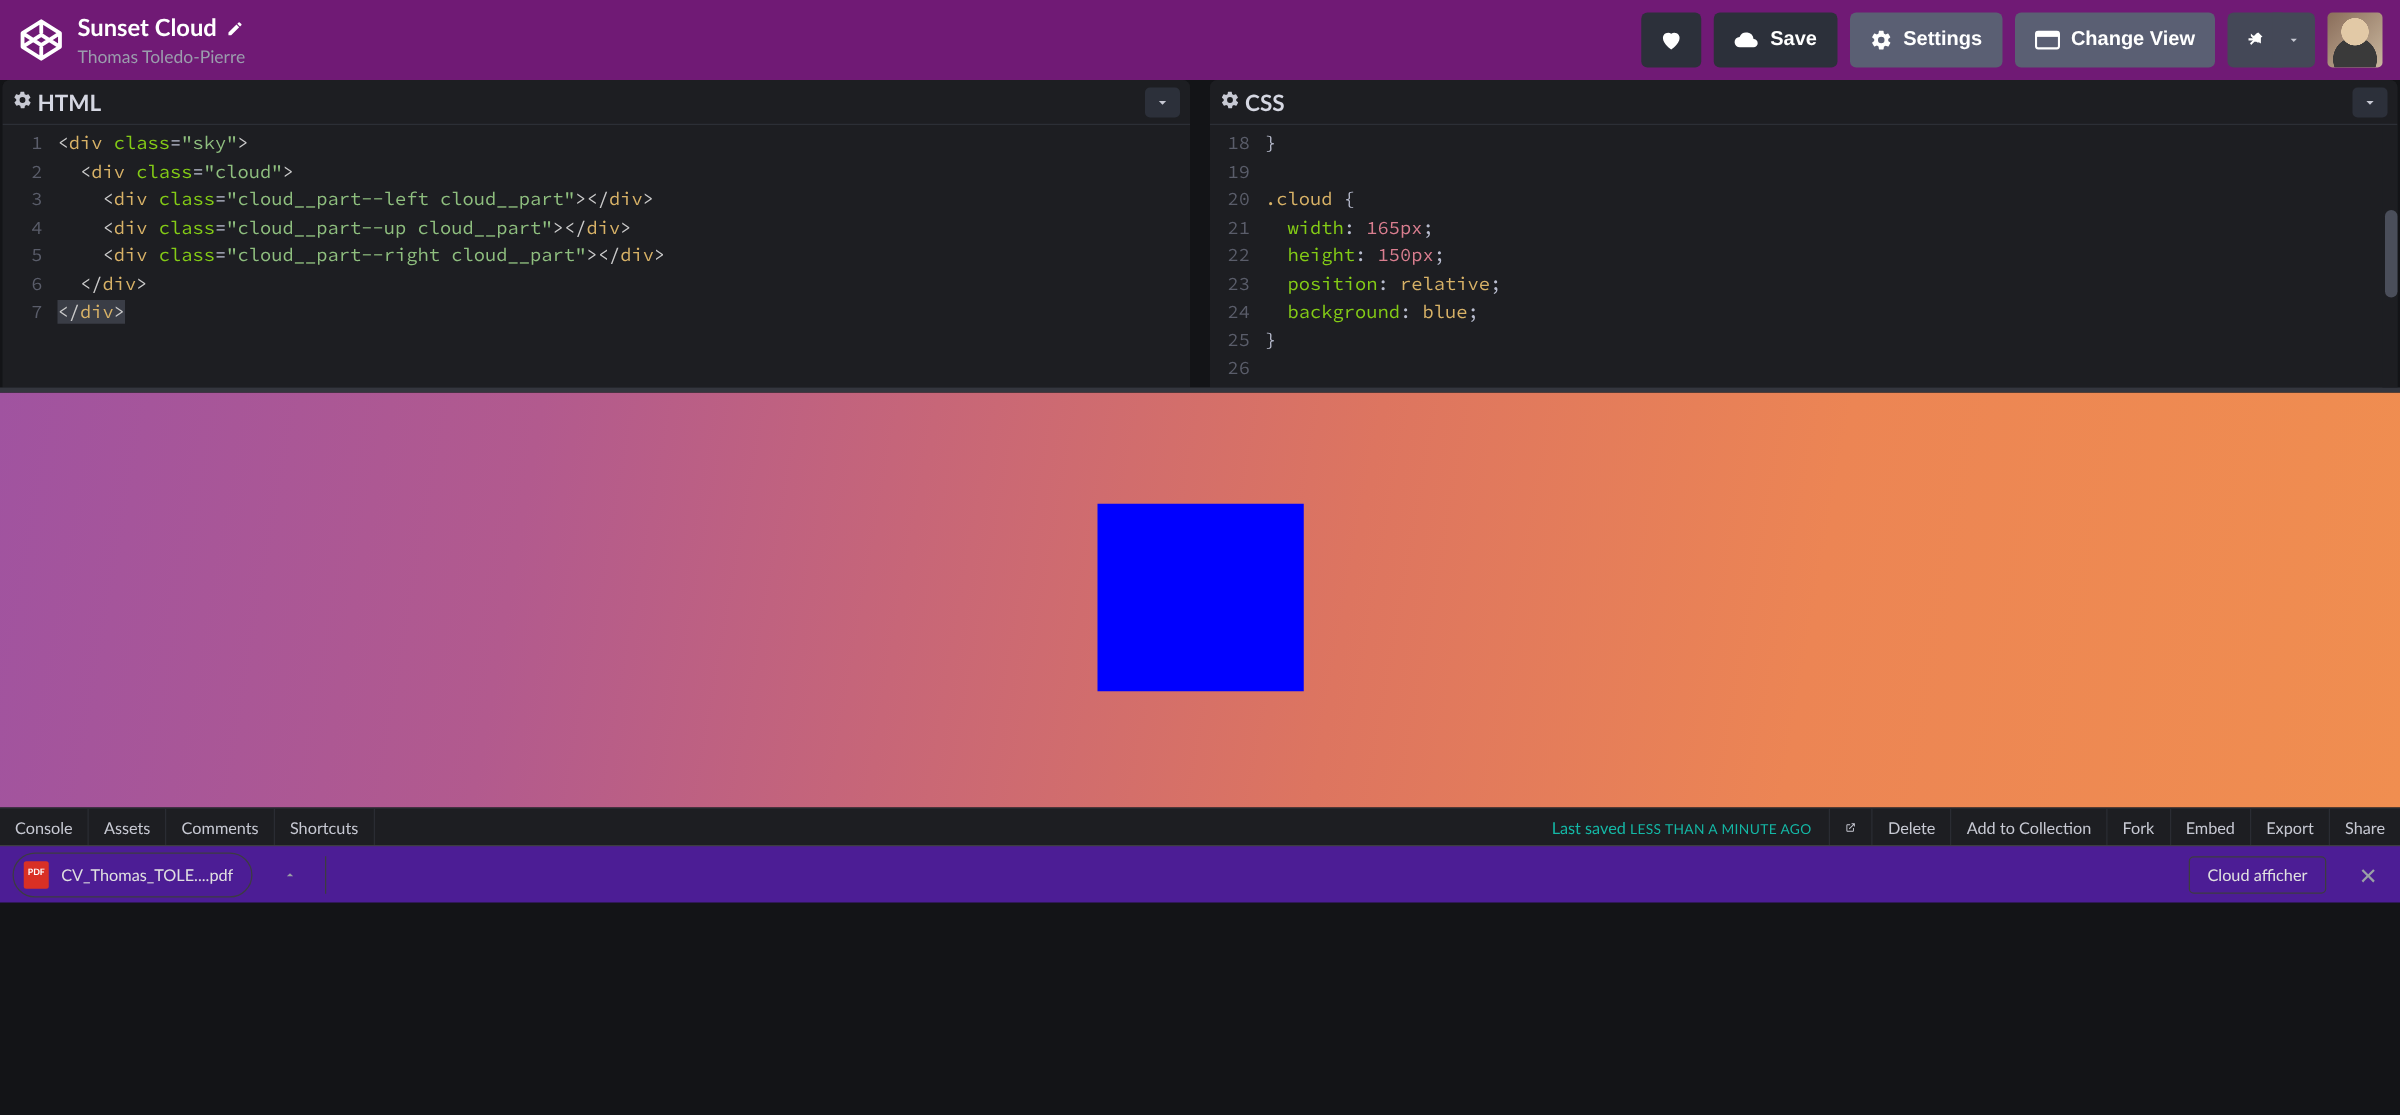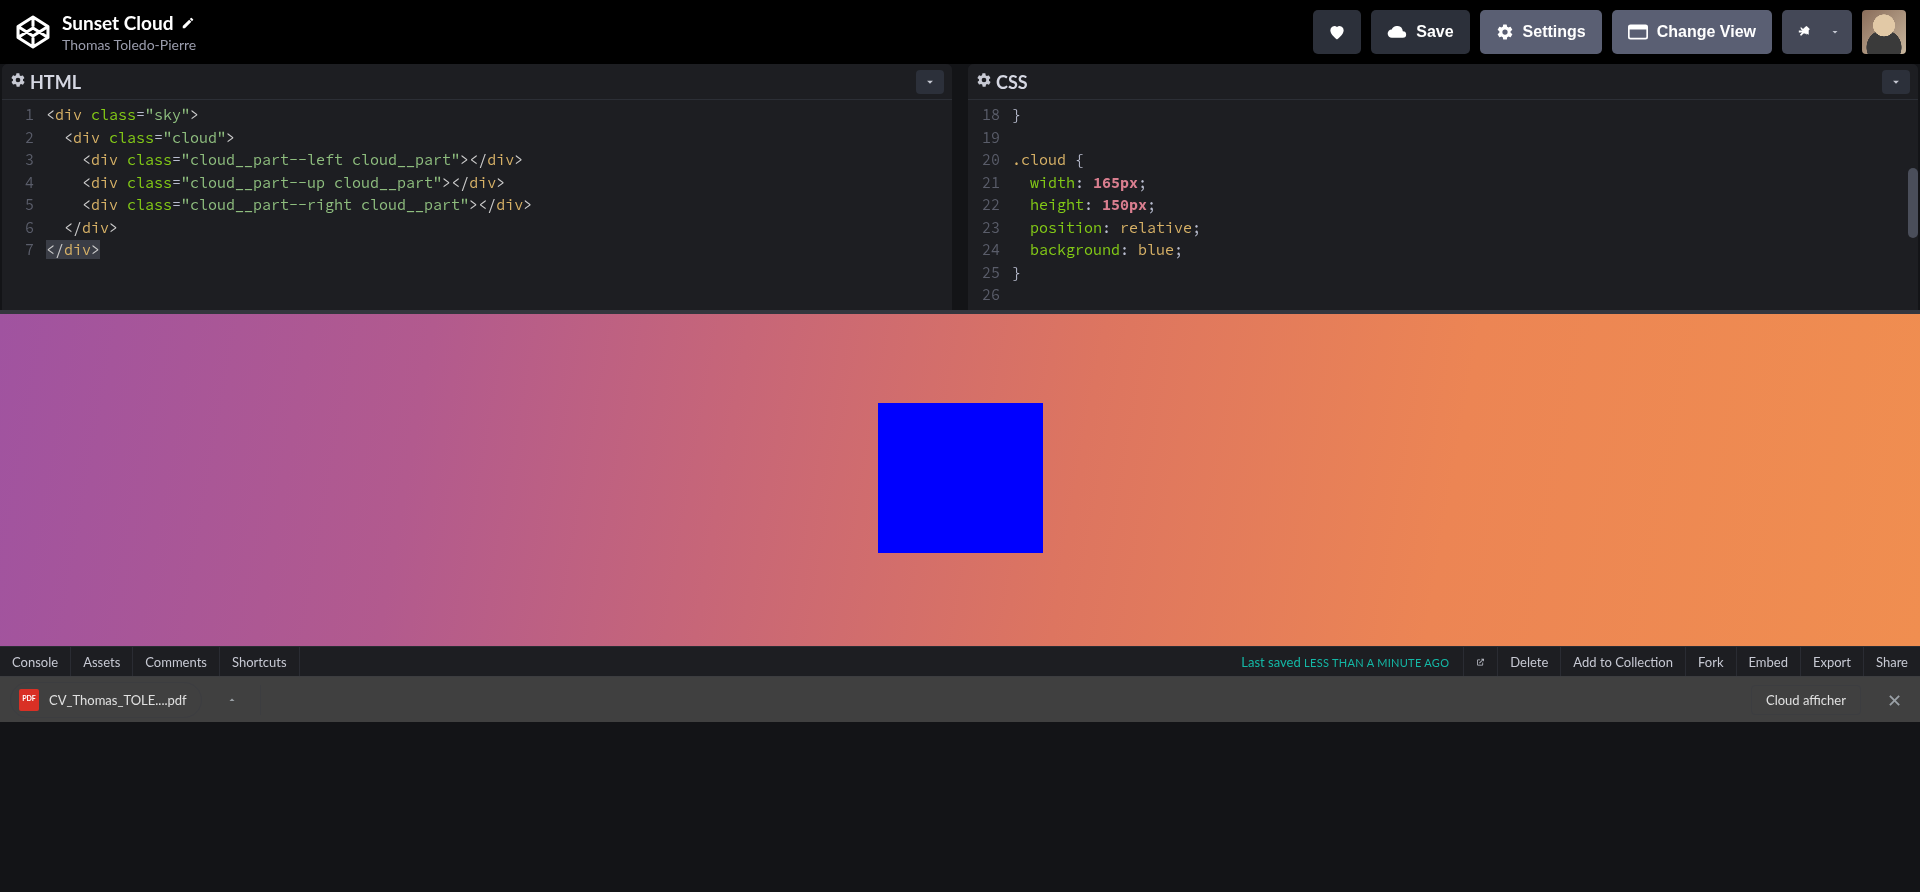--- a/index.html
+++ b/index.html
@@ -1,19 +1,19 @@
 <!DOCTYPE html>
 <html><head>
 <meta charset="utf-8">
 <style>
   * { box-sizing: border-box; margin: 0; padding: 0; }
   html, body { width: 1920px; height: 892px; overflow: hidden; font-family: "Lato","Helvetica Neue",Arial,sans-serif; background:#131417; color:#c7c9d3; }
   
   
-  .header { display:flex; align-items:center; height:64px; padding:0 14px; background:#000000; }
+  .header { display:flex; align-items:center; height:64px; padding:0 14px; background:#701a75; }
   .logo-box { width:38px; height:38px; display:flex; align-items:center; justify-content:center; }
   .title-block { margin-left:10px; }
   .pen-title { color:#fff; font-size:19px; font-weight:700; display:flex; align-items:center; gap:8px; }
   .pen-author { color:#9b9dad; font-size:14px; margin-top:2px; }
   .header-spacer { flex:1; }
   .hdr-btn { height:44px; background:#444857; color:#fff; border:none; border-radius:5px; padding:6px 16px; font-size:16px; font-weight:600; display:flex; align-items:center; gap:9px; cursor:pointer; margin-left:10px; }
   .hdr-btn.light { background:#5a5f73; }
   .hdr-btn.icon-only { padding:0 14px; }
   .hdr-btn svg,.hdr-btn .ico { fill:#fff; color:#fff; }
   .avatar { width:44px; height:44px; border-radius:4px; margin-left:10px; background:linear-gradient(135deg,#8a6d5a,#c9b79e); position:relative; overflow:hidden; }
@@ -30,21 +30,21 @@
   .pane-chev { width:28px;height:24px;background:#2c303a;border-radius:4px;display:flex;align-items:center;justify-content:center;cursor:pointer;}
   .code-area { flex:1; overflow:auto; font-family:"Source Code Pro",Menlo,Consolas,monospace; font-size:15px; line-height:22.5px; padding:4px 0; position:relative;}
   .code-line { display:flex; white-space:pre; }
   .gutter-num { width:44px; text-align:right; padding-right:12px; color:#5a5d6a; user-select:none; flex-shrink:0;}
   .code-txt { flex:1; }
   .tok-tag,.tok-sel{color:#d8b267;}
   .tok-attr,.tok-prop{color:#84cc16;}
   .tok-str{color:#8fbf7f;}
   .tok-punc{color:#cccccc;}
   .tok-punc2{color:#b9bdcf;}
-  .tok-num{color:#d97e8f;font-weight:bold;}
+  .tok-num{color:#d97e8f;}
   .tok-val{color:#d8b267;margin-top:12px;}
   .match-hl{background:#3a3d46;}
   .editor-pane.css .code-area{position:relative;}
   .css-scroll{position:absolute;right:0;top:0;width:12px;height:100%;background:#1d1e22;}
   .css-thumb{position:absolute;right:0;top:68px;width:10px;height:70px;background:#4a4e5a;border-radius:5px;}
   
   
   .preview-wrap{height:336px;position:relative;overflow:hidden;border-top:4px solid #34363e;}
   .sky{width:100%;height:100%;background:linear-gradient(100deg,#a053a0 0%,#b25a8e 22%,#c76678 38%,#dd7560 56%,#ec8554 75%,#f08e50 100%);display:flex;align-items:center;justify-content:center;}
   .cloud{width:165px;height:150px;background:blue;position:relative;margin-top:-4px;}
@@ -52,21 +52,21 @@
   
   .footer{height:30px;background:#1d1e22;display:flex;align-items:center;font-size:13px;color:#c7c9d3;border-top:1px solid #2a2c33;}
   .footer .fbtn{padding:0 12px;height:100%;display:flex;align-items:center;cursor:pointer;border-right:1px solid #2a2c33;}
   .footer-spacer{flex:1;}
   .footer .saved{color:#14b8a6;padding:0 14px;}
   .footer .saved .ago{font-size:11px;letter-spacing:0.3px;}
   .footer .ricon{width:34px;display:flex;justify-content:center;}
   .footer .rbtn{padding:0 12px;height:100%;display:flex;align-items:center;cursor:pointer;border-left:1px solid #2a2c33;}
   
   
-  .dlbar{height:46px;background:#404040;display:flex;align-items:center;padding:0 10px;border-top:1px solid #3c3d40;color:#e0e0e0;font-size:13px;}
+  .dlbar{height:46px;background:#4c1d95;display:flex;align-items:center;padding:0 10px;border-top:1px solid #3c3d40;color:#e0e0e0;font-size:13px;}
   .dl-chip{display:flex;align-items:center;gap:10px;background:transparent;border:1px solid #3c3d40;border-radius:18px;padding:6px 14px 6px 8px;cursor:pointer;}
   .dl-pdf{width:20px;height:22px;background:#d93025;border-radius:2px;position:relative;}
   .dl-pdf::before{content:"PDF";position:absolute;left:0;right:0;top:5px;color:#fff;font-size:7px;font-weight:700;text-align:center;}
   .dl-caret{margin-left:18px;cursor:pointer;color:#9aa0a6;padding:6px;}
   .dl-divider{width:1px;height:30px;background:#3c3d40;margin:0 16px;}
   .dl-spacer{flex:1;}
   .dl-showall{border:1px solid #3c3d40;border-radius:4px;padding:6px 14px;cursor:pointer;}
   .dl-close{margin-left:18px;cursor:pointer;color:#9aa0a6;font-size:18px;padding:4px 8px;}
   
   svg{display:block;}

